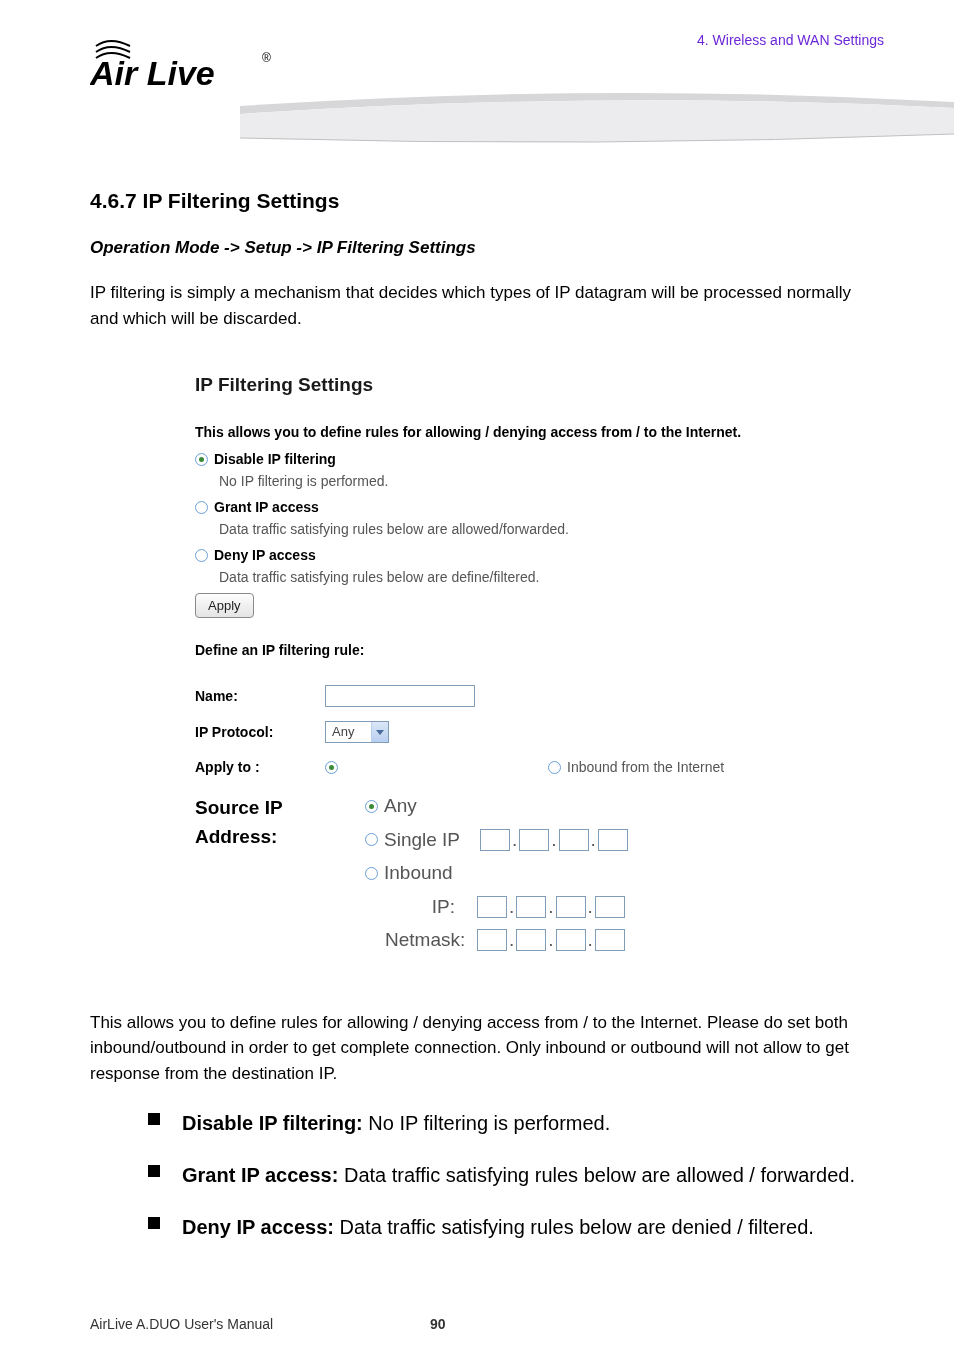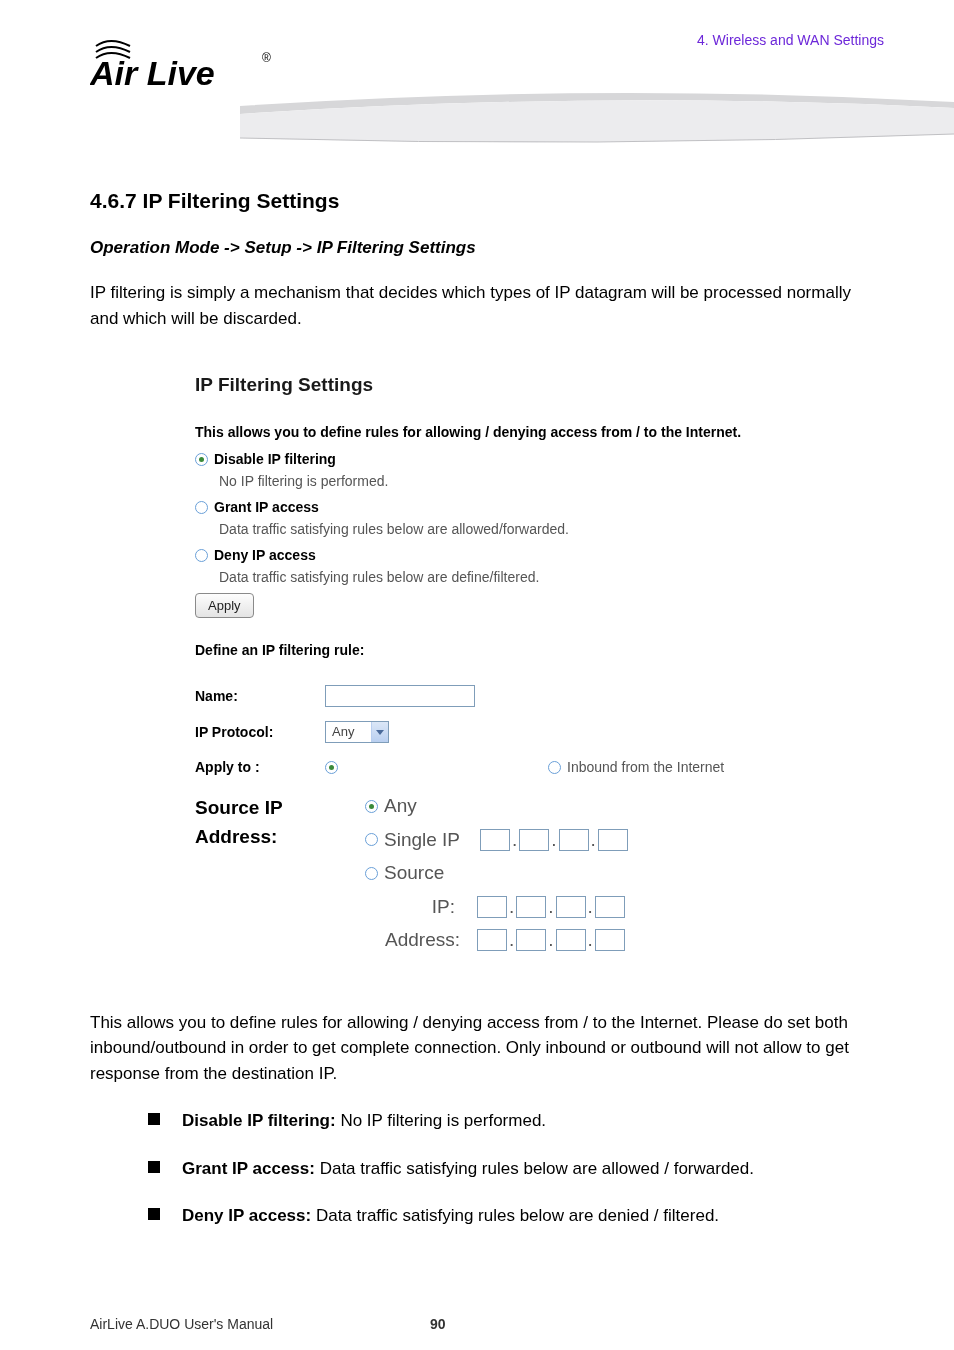--- a/index.html
+++ b/index.html
@@ -221,21 +221,21 @@
   }
   .indent-sub .sublabel { width: 80px; text-align: right; padding-right: 10px; }
 
   .para { margin-bottom: 22px; }
   .bullets { margin-left: 58px; }
   .bullet-row {
     display: flex;
     align-items: flex-start;
     gap: 22px;
     margin-bottom: 22px;
-    font-size: 17px;
+    font-size: 20px;
   }
   .sq {
     width: 12px; height: 12px;
     background: #000;
     margin-top: 5px;
     flex-shrink: 0;
   }
   .bullet-text { flex: 1; line-height: 1.5; }
   .bullet-text b { font-weight: bold; }
 
@@ -359,36 +359,36 @@
                 <span class="ip-dot">.</span>
               <span class="ip-box"></span>
                 <span class="ip-dot">.</span>
               <span class="ip-box"></span>
                 <span class="ip-dot">.</span>
               <span class="ip-box"></span>
             </span>
           </div>
           <div class="src-opt-row">
             <span class="radio"></span>
-            <span>Source</span>
+            <span>Inbound</span>
           </div>
           <div class="indent-sub">
             <span class="sublabel">IP:</span>
             <span class="ip-boxes">
               <span class="ip-box"></span>
                 <span class="ip-dot">.</span>
               <span class="ip-box"></span>
                 <span class="ip-dot">.</span>
               <span class="ip-box"></span>
                 <span class="ip-dot">.</span>
               <span class="ip-box"></span>
             </span>
           </div>
           <div class="indent-sub">
-            <span class="sublabel">Address:</span>
+            <span class="sublabel">Netmask:</span>
             <span class="ip-boxes">
               <span class="ip-box"></span>
                 <span class="ip-dot">.</span>
               <span class="ip-box"></span>
                 <span class="ip-dot">.</span>
               <span class="ip-box"></span>
                 <span class="ip-dot">.</span>
               <span class="ip-box"></span>
             </span>
           </div>

